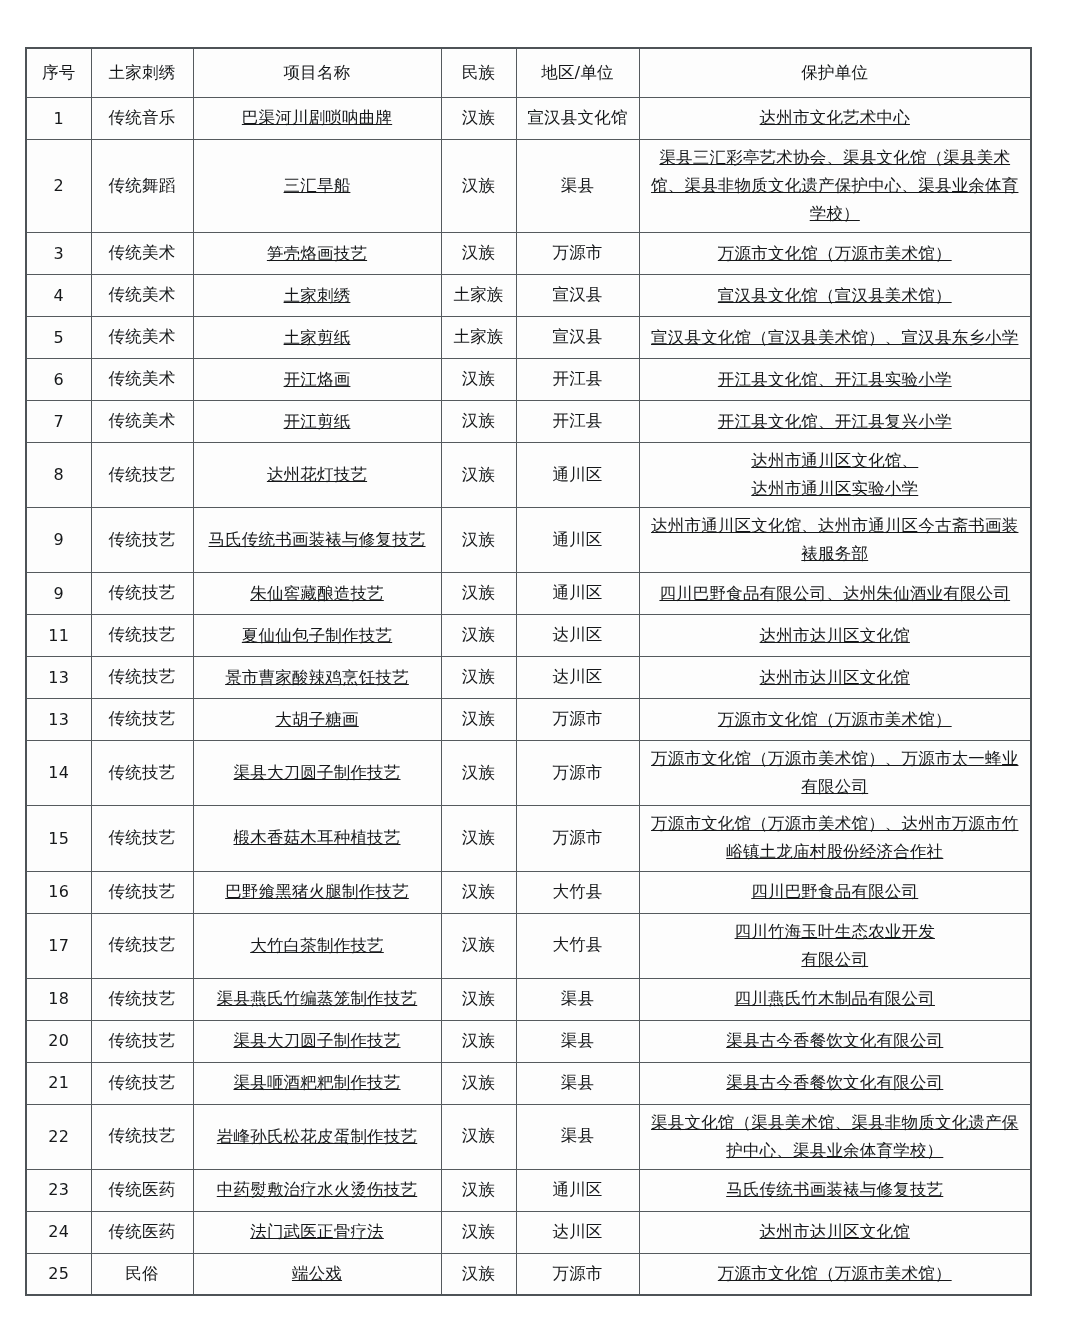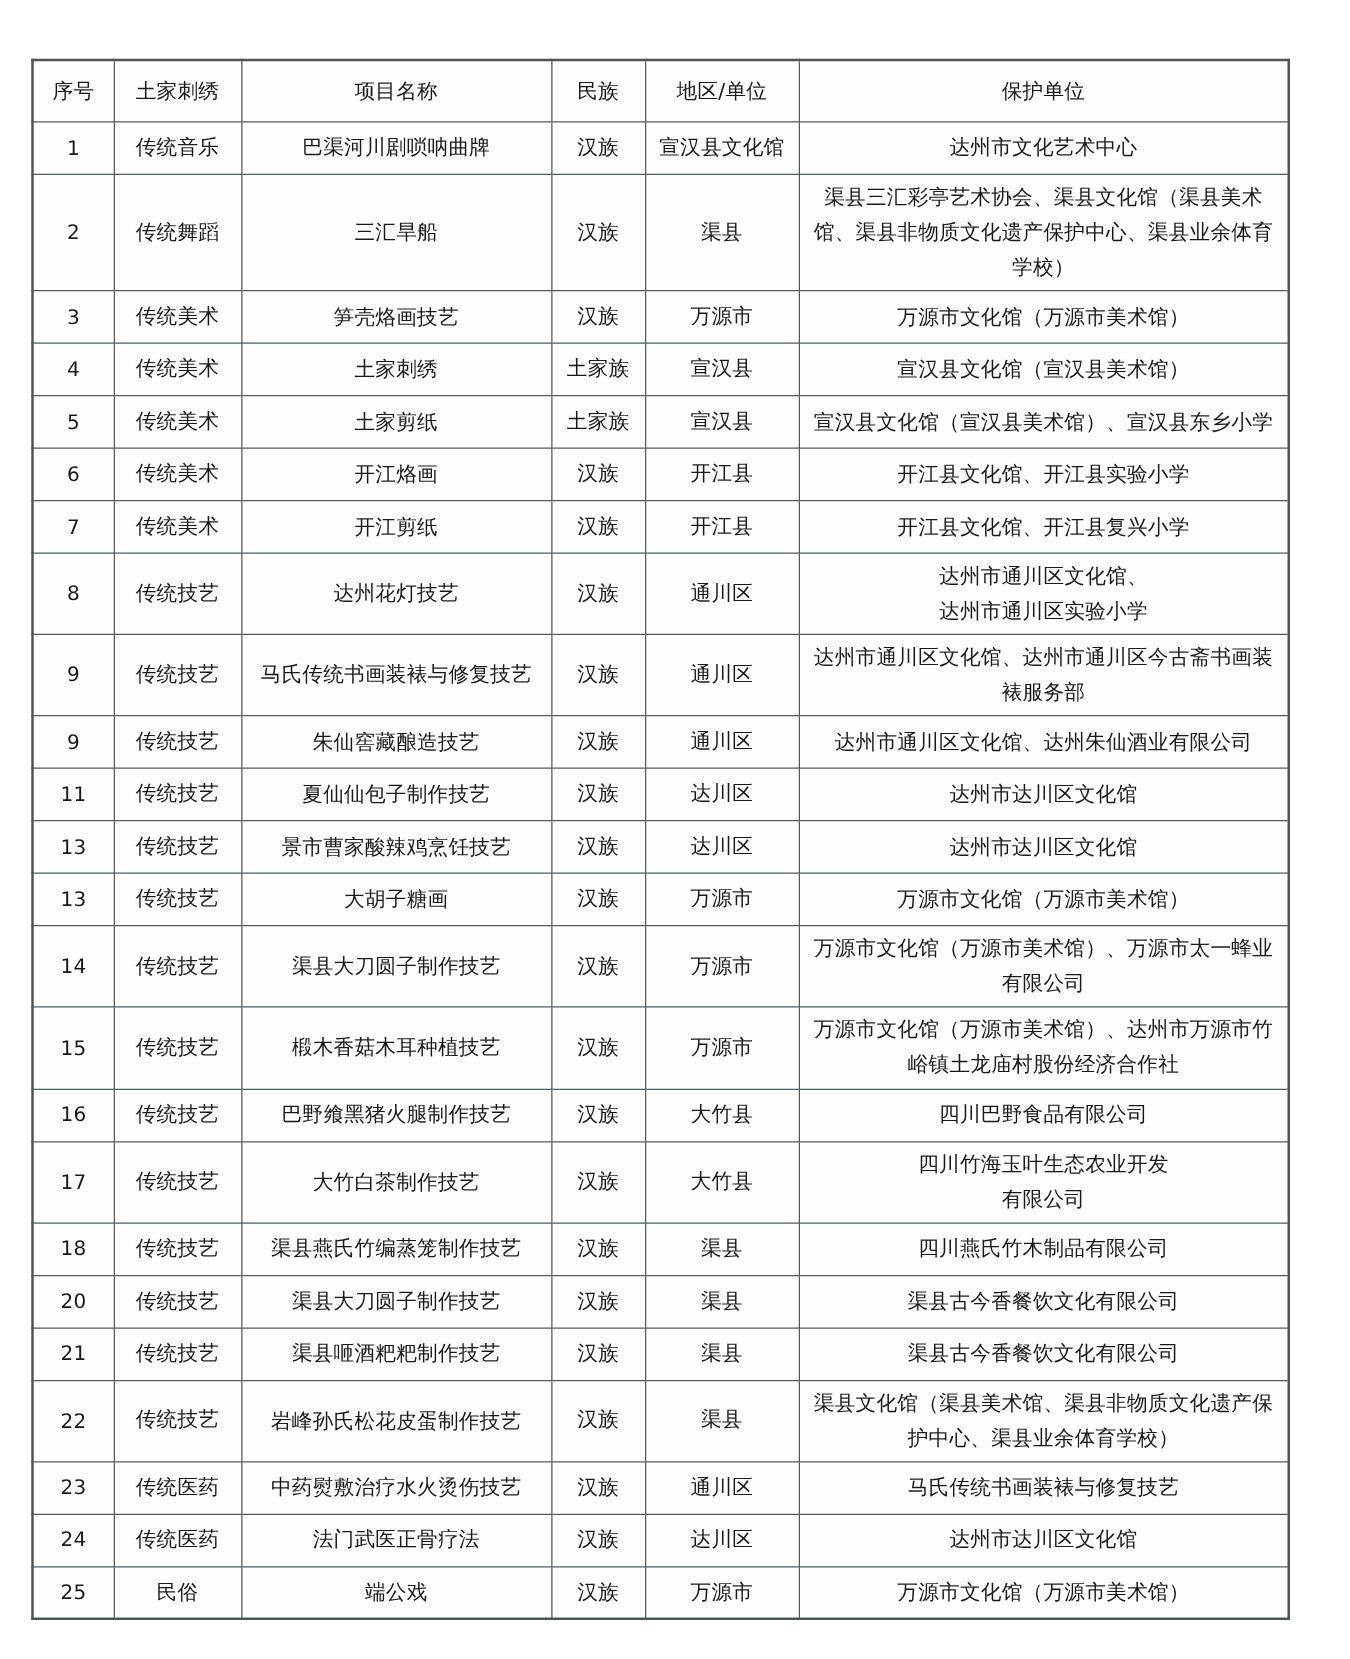--- a/index.html
+++ b/index.html
@@ -57,20 +57,21 @@
   }
   tbody td {
     font-size: 16.5px;
   }
   tbody td.seq {
     font-size: 16px;
   }
   tbody td.unit,
   tbody td.name {
     line-height: 1.7;
+    text-decoration: underline;
   }
   tbody tr { height: 42px; }
 
   
   table.ich-table {
     border: 2px solid #4e5357;
   }
 </style>
 </head>
 <body>
@@ -167,21 +168,21 @@
           <td class="eth">汉族</td>
           <td class="area">通川区</td>
           <td class="unit">达州市通川区文化馆、达州市通川区今古斋书画装裱服务部</td>
         </tr>
         <tr>
           <td class="seq">9</td>
           <td class="cat">传统技艺</td>
           <td class="name">朱仙窖藏酿造技艺</td>
           <td class="eth">汉族</td>
           <td class="area">通川区</td>
-          <td class="unit">达州市通川区文化馆、达州朱仙酒业有限公司</td>
+          <td class="unit">四川巴野食品有限公司、达州朱仙酒业有限公司</td>
         </tr>
         <tr>
           <td class="seq">11</td>
           <td class="cat">传统技艺</td>
           <td class="name">夏仙仙包子制作技艺</td>
           <td class="eth">汉族</td>
           <td class="area">达川区</td>
           <td class="unit">达州市达川区文化馆</td>
         </tr>
         <tr>

